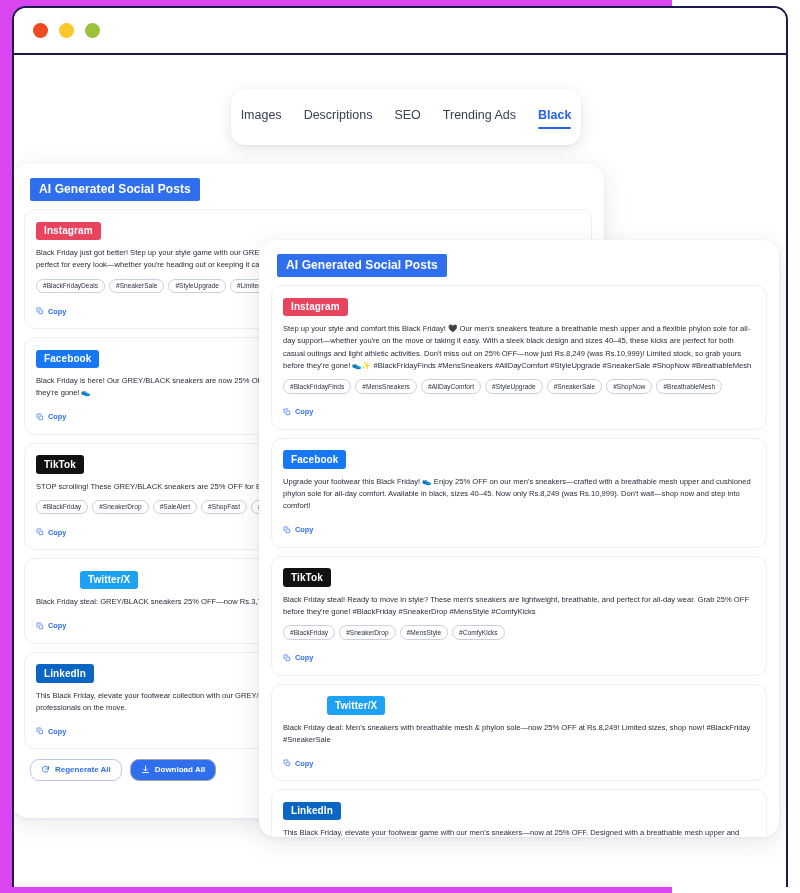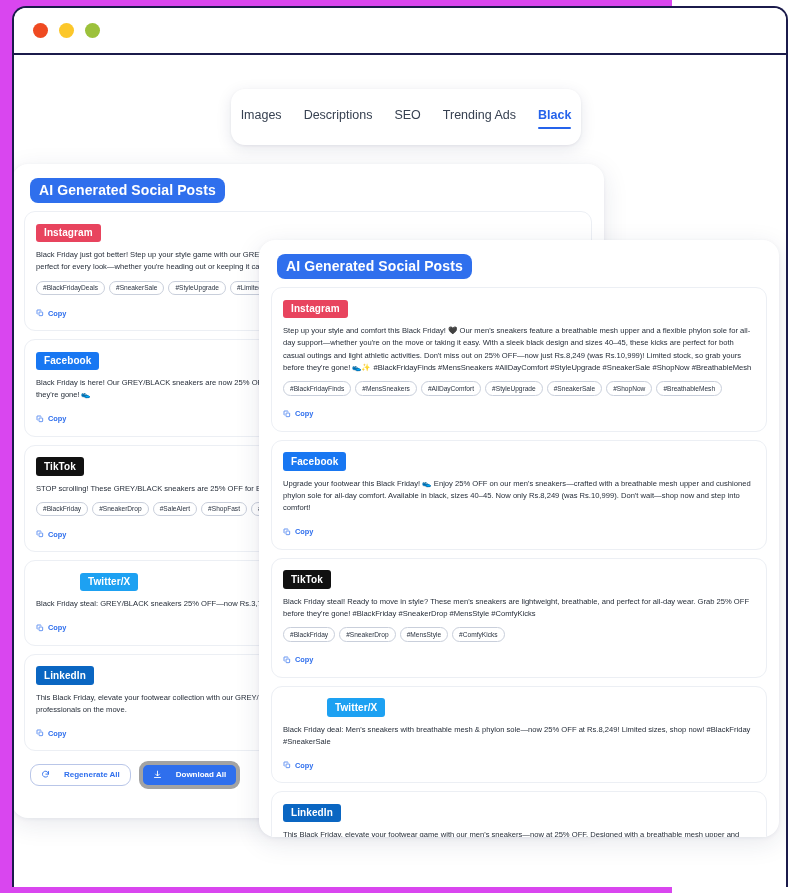--- a/index.html
+++ b/index.html
@@ -98,24 +98,24 @@
     padding: 12px 12px 10px;
     overflow: hidden;
   }
   .card-back  { left: -2px;  top: 109px; width: 592px; height: 654px; }
   .card-front { left: 245px; top: 185px; width: 520px; height: 597px; z-index: 5; }
 
   .badge-title {
     display: inline-block;
     background: #2f6fed;
     color: #ffffff;
-    font-size: 14px;
+    font-size: 12px;
     font-weight: bold;
     padding: 4px 9px 5px;
-    border-radius: 8px;
+    border-radius: 2px;
     letter-spacing: .1px;
     margin: 2px 0 8px 6px;
   }
 
   .posts { display: flex; flex-direction: column; gap: 8px; }
 
   .post {
     border: 1px solid #eceff4;
     border-radius: 11px;
     padding: 10px 11px 9px;
@@ -171,30 +171,30 @@
   
   .card-foot {
     display: flex;
     align-items: center;
     gap: 8px;
     padding: 10px 6px 2px;
   }
   .btn {
     display: inline-flex;
     align-items: center;
-    gap: 14px;
+    gap: 5px;
     font-size: 8px;
     font-weight: bold;
     border-radius: 9px;
     padding: 5px 10px 6px;
     cursor: pointer;
     white-space: nowrap;
   }
   .btn-outline { background: #ffffff; border: 1px solid #b9c6e8; color: #2f6fed; }
-  .btn-solid   { background: #2f6fed; border: 4px solid #a3a3a3; color: #ffffff; }
+  .btn-solid   { background: #2f6fed; border: 1px solid #a3a3a3; color: #ffffff; }
   .btn svg { width: 9px; height: 9px; display: block; }
 </style>
 </head>
 <body>
 
 <div id="stage">
   <div class="window">
 
     <div class="titlebar">
       <div class="dots">

